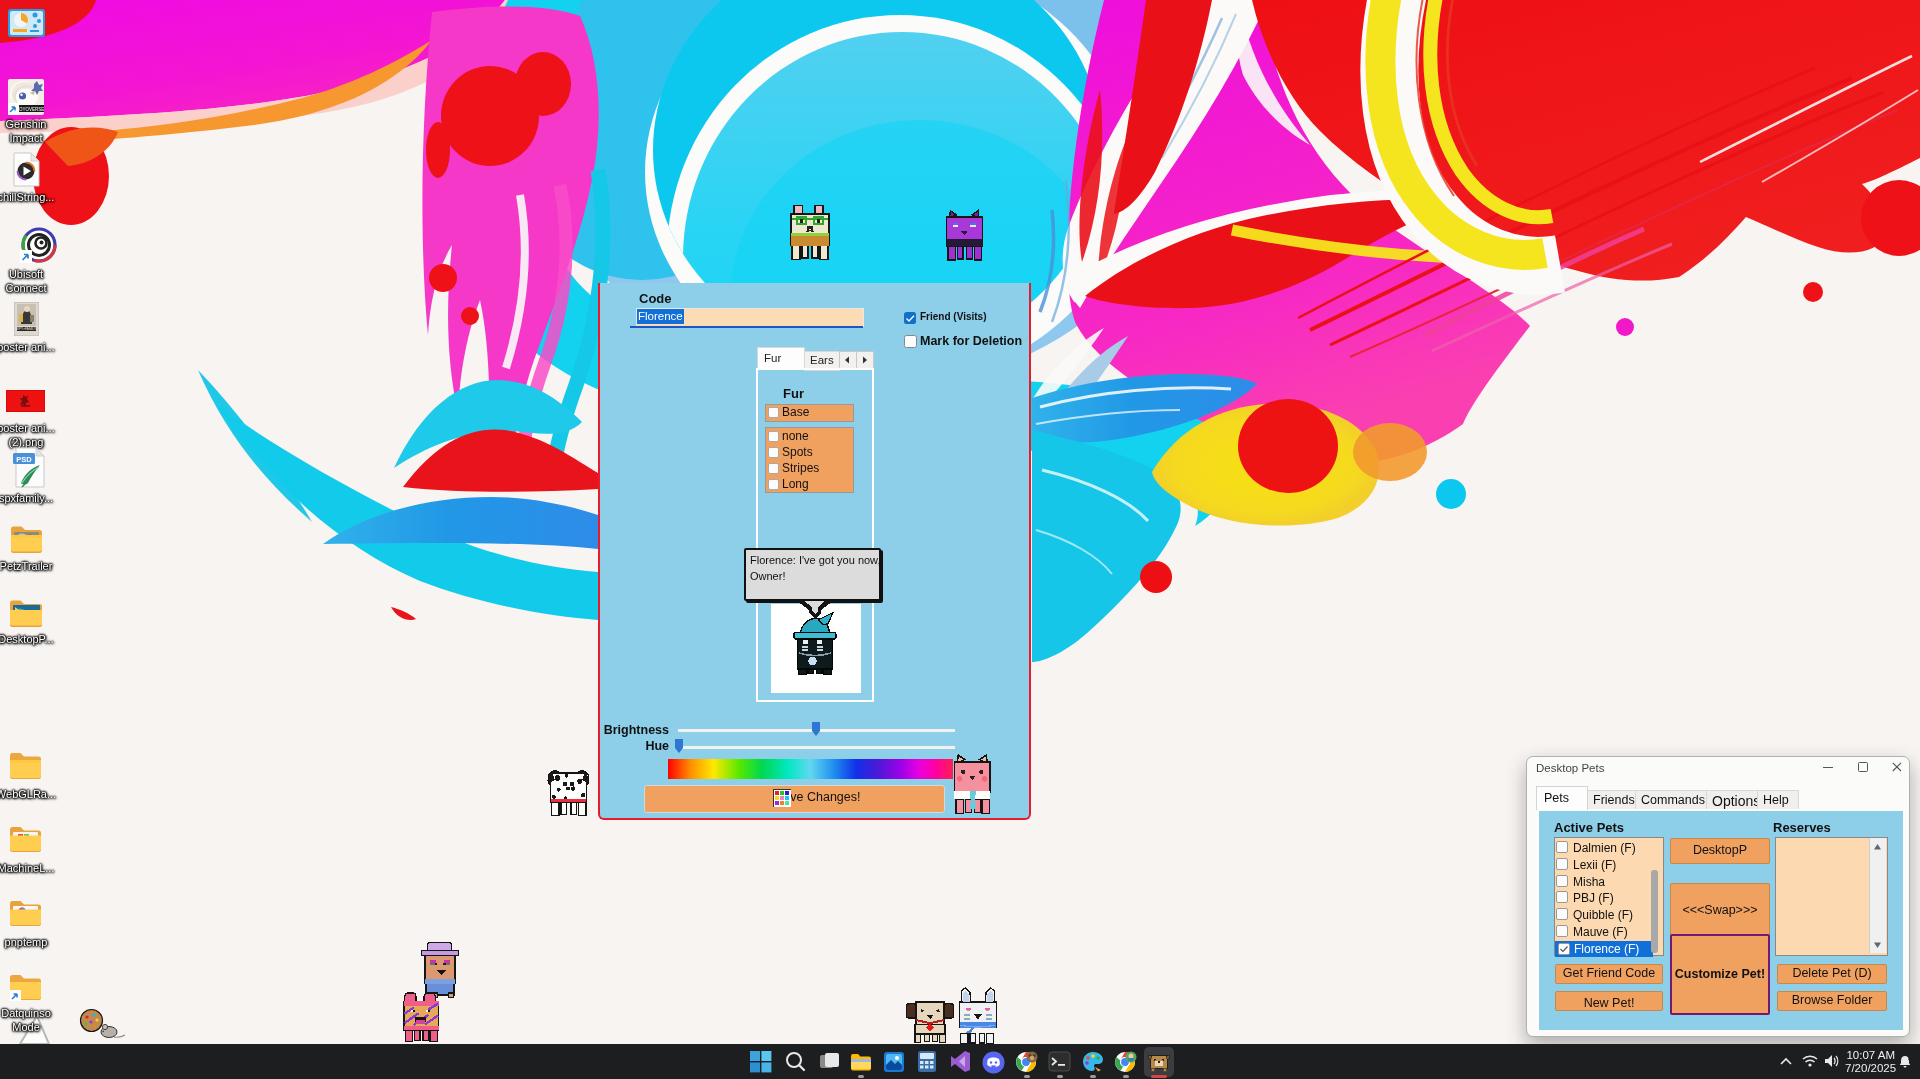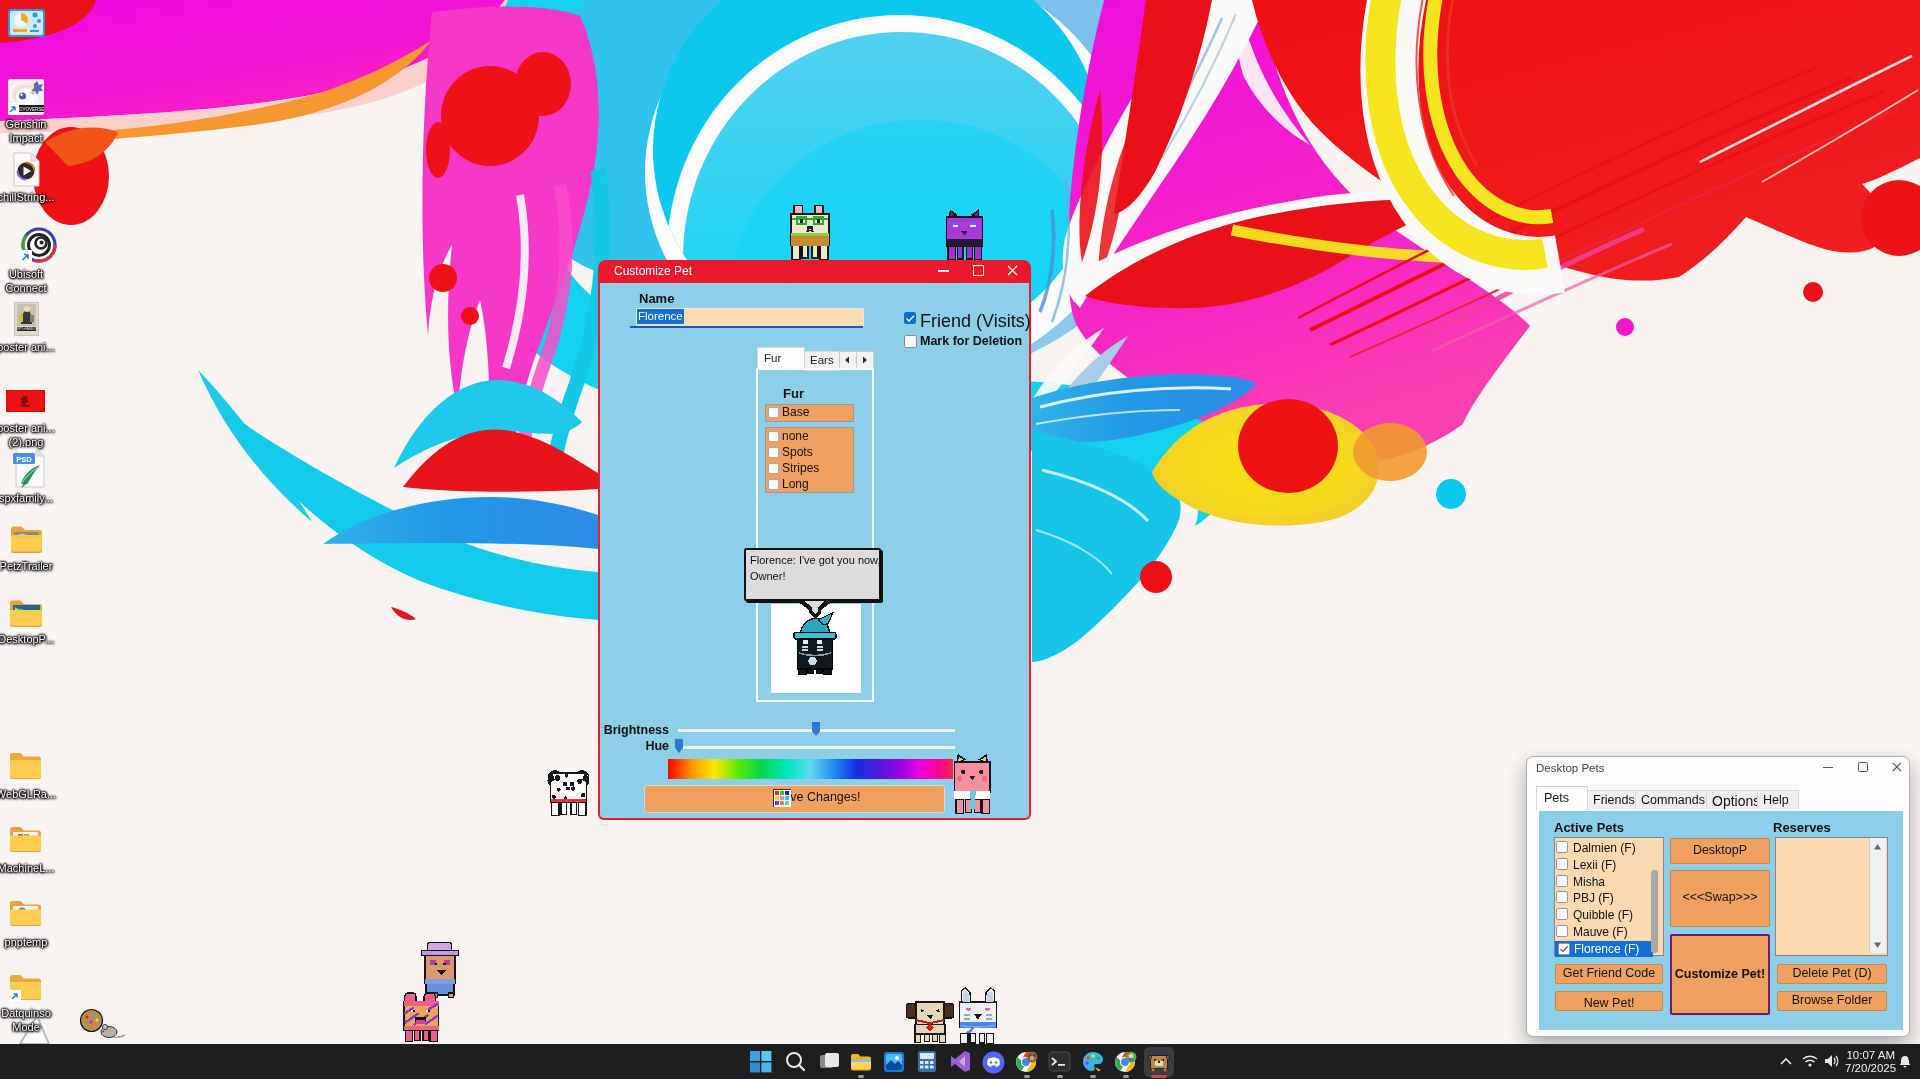--- a/index.html
+++ b/index.html
@@ -477,38 +477,30 @@
 </svg>
 
 <svg class="abs" style="left:100px;top:1021px" width="28" height="18" viewBox="0 0 28 18">
 <path d="M14,16 Q20,17 25,14" stroke="#888" stroke-width="1.2" fill="none"></path>
 <ellipse cx="9" cy="11" rx="8" ry="5.5" fill="#b8b0a8" stroke="#333" stroke-width="1"></ellipse>
 <circle cx="5" cy="6" r="2.6" fill="#c8c0b8" stroke="#333" stroke-width="0.9"></circle>
 <circle cx="3.2" cy="10.5" r="0.7" fill="#222"></circle>
 </svg>
 
 <div class="abs" style="left:598px;top:260px;width:433px;height:562px;">
- <div class="abs" style="left:0;top:0;width:433px;height:23px;background:#e81a2b;border-radius:8px 8px 0 0;">
-  <div class="abs" style="left:16px;top:4px;font-size:12px;color:#fff;">Customize Pet</div>
-  <div class="abs" style="left:340px;top:10px;width:11px;height:1.5px;background:#fff;"></div>
-  <div class="abs" style="left:375px;top:5px;width:9px;height:9px;border:1.2px solid #fff;"></div>
-  <svg class="abs" style="left:409px;top:5px" width="11" height="11">
-          <path d="M1,1 L10,10 M10,1 L1,10" stroke="#fff" stroke-width="1.2"></path>
-        </svg>
- </div>
  <div class="abs" style="left:0;top:23px;width:429px;height:535px;background:#8dcee9;border:2px solid #e81a2b;border-top:none;border-radius:0 0 6px 6px;"></div>
- <div class="abs" style="left:41px;top:31px;font-size:13px;font-weight:bold;color:#111;">Name</div>
+ <div class="abs" style="left:41px;top:31px;font-size:13px;font-weight:bold;color:#111;">Code</div>
  <div class="abs" style="left:38px;top:48px;width:226px;height:18px;background:#fcdcb4;border:1px solid #e8e8e8;border-bottom:none;"></div>
  <div class="abs" style="left:39px;top:50px;font-size:11.5px;color:#fff;"><span style="background:#1070d8;padding:1px 1px 2px 1px;">Florence</span></div>
  <div class="abs" style="left:32px;top:66px;width:233px;height:2px;background:#1a57c8;"></div>
  <div class="abs" style="left:306px;top:52px;width:12px;height:12px;background:#1070c8;border-radius:2.5px;"></div>
  <svg class="abs" style="left:308px;top:55px" width="9" height="7">
         <path d="M0.5,3.5 L3,6 L8,0.8" stroke="#fff" stroke-width="1.3" fill="none"></path>
       </svg>
- <div class="abs" style="left:322px;top:51px;font-size:18px;font-weight:normal;color:#111;">Friend (Visits)</div>
+ <div class="abs" style="left:322px;top:51px;font-size:10px;font-weight:bold;color:#111;">Friend (Visits)</div>
  <div class="abs" style="left:306px;top:75px;width:11px;height:11px;background:#fdfdfd;border:1px solid #888;border-radius:2.5px;"></div>
  <div class="abs" style="left:322px;top:74px;font-size:12.5px;font-weight:bold;color:#111;">Mark for Deletion</div>
 
  <div class="abs" style="left:159px;top:87px;width:46px;height:22px;background:#fdfdfd;border:1px solid #d8d8d8;border-bottom:none;"></div>
  <div class="abs" style="left:166px;top:92px;font-size:11.5px;color:#222;">Fur</div>
  <div class="abs" style="left:206px;top:91px;width:34px;height:18px;background:#f2f1f0;border:1px solid #d8d8d8;"></div>
  <div class="abs" style="left:212px;top:94px;font-size:11.5px;color:#222;">Ears</div>
  <div class="abs" style="left:241px;top:91px;width:16px;height:17px;background:#f2f1f0;border:1px solid #c8c8c8;"></div>
  <svg class="abs" style="left:246px;top:96px" width="6" height="8">
         <path d="M5,0.5 L1,4 L5,7.5 Z" fill="#333"></path>
@@ -628,21 +620,21 @@
  <div class="abs" style="left:31px;top:186px;width:10px;height:10px;background:#fcfcfc;border:1px solid #999;border-radius:2px;"></div>
  <svg class="abs" style="left:33px;top:189px" width="8" height="7">
         <path d="M0.5,3 L3,5.5 L7.5,0.5" stroke="#555" stroke-width="1.2" fill="none"></path>
       </svg>
  <div class="abs" style="left:47px;top:185px;font-size:12px;color:#fff;">Florence (F)</div>
  <div class="abs" style="left:124px;top:113px;width:7px;height:83px;background:#a8a8a8;border-radius:3px;"></div>
 
  <div class="btn abs" style="left:143px;top:81px;width:98px;height:24px;">
         <span style="margin-top:4px">DesktopP</span>
       </div>
- <div class="btn abs" style="left:143px;top:113px;width:98px;height:55px;text-align:right;">
+ <div class="btn abs" style="left:143px;top:126px;width:98px;height:55px;text-align:right;">
         <span style="margin-top:19px">&lt;&lt;&lt;Swap&gt;&gt;&gt;</span>
       </div>
  <div class="btn abs" style="left:143px;top:177px;width:96px;height:77px;border:2px solid #701a75;">
         <span style="margin-top:31px;font-weight:bold;">Customize Pet!</span>
       </div>
 
  <div class="abs" style="left:248px;top:80px;width:111px;height:117px;background:#fcd9b0;border:1px solid #888;"></div>
  <div class="abs" style="left:342px;top:81px;width:16px;height:115px;background:#f0f0f0;border-left:1px solid #ccc;"></div>
  <svg class="abs" style="left:346px;top:86px" width="9" height="8">
         <path d="M4.5,1 L8,6.5 L1,6.5 Z" fill="#666"></path>

